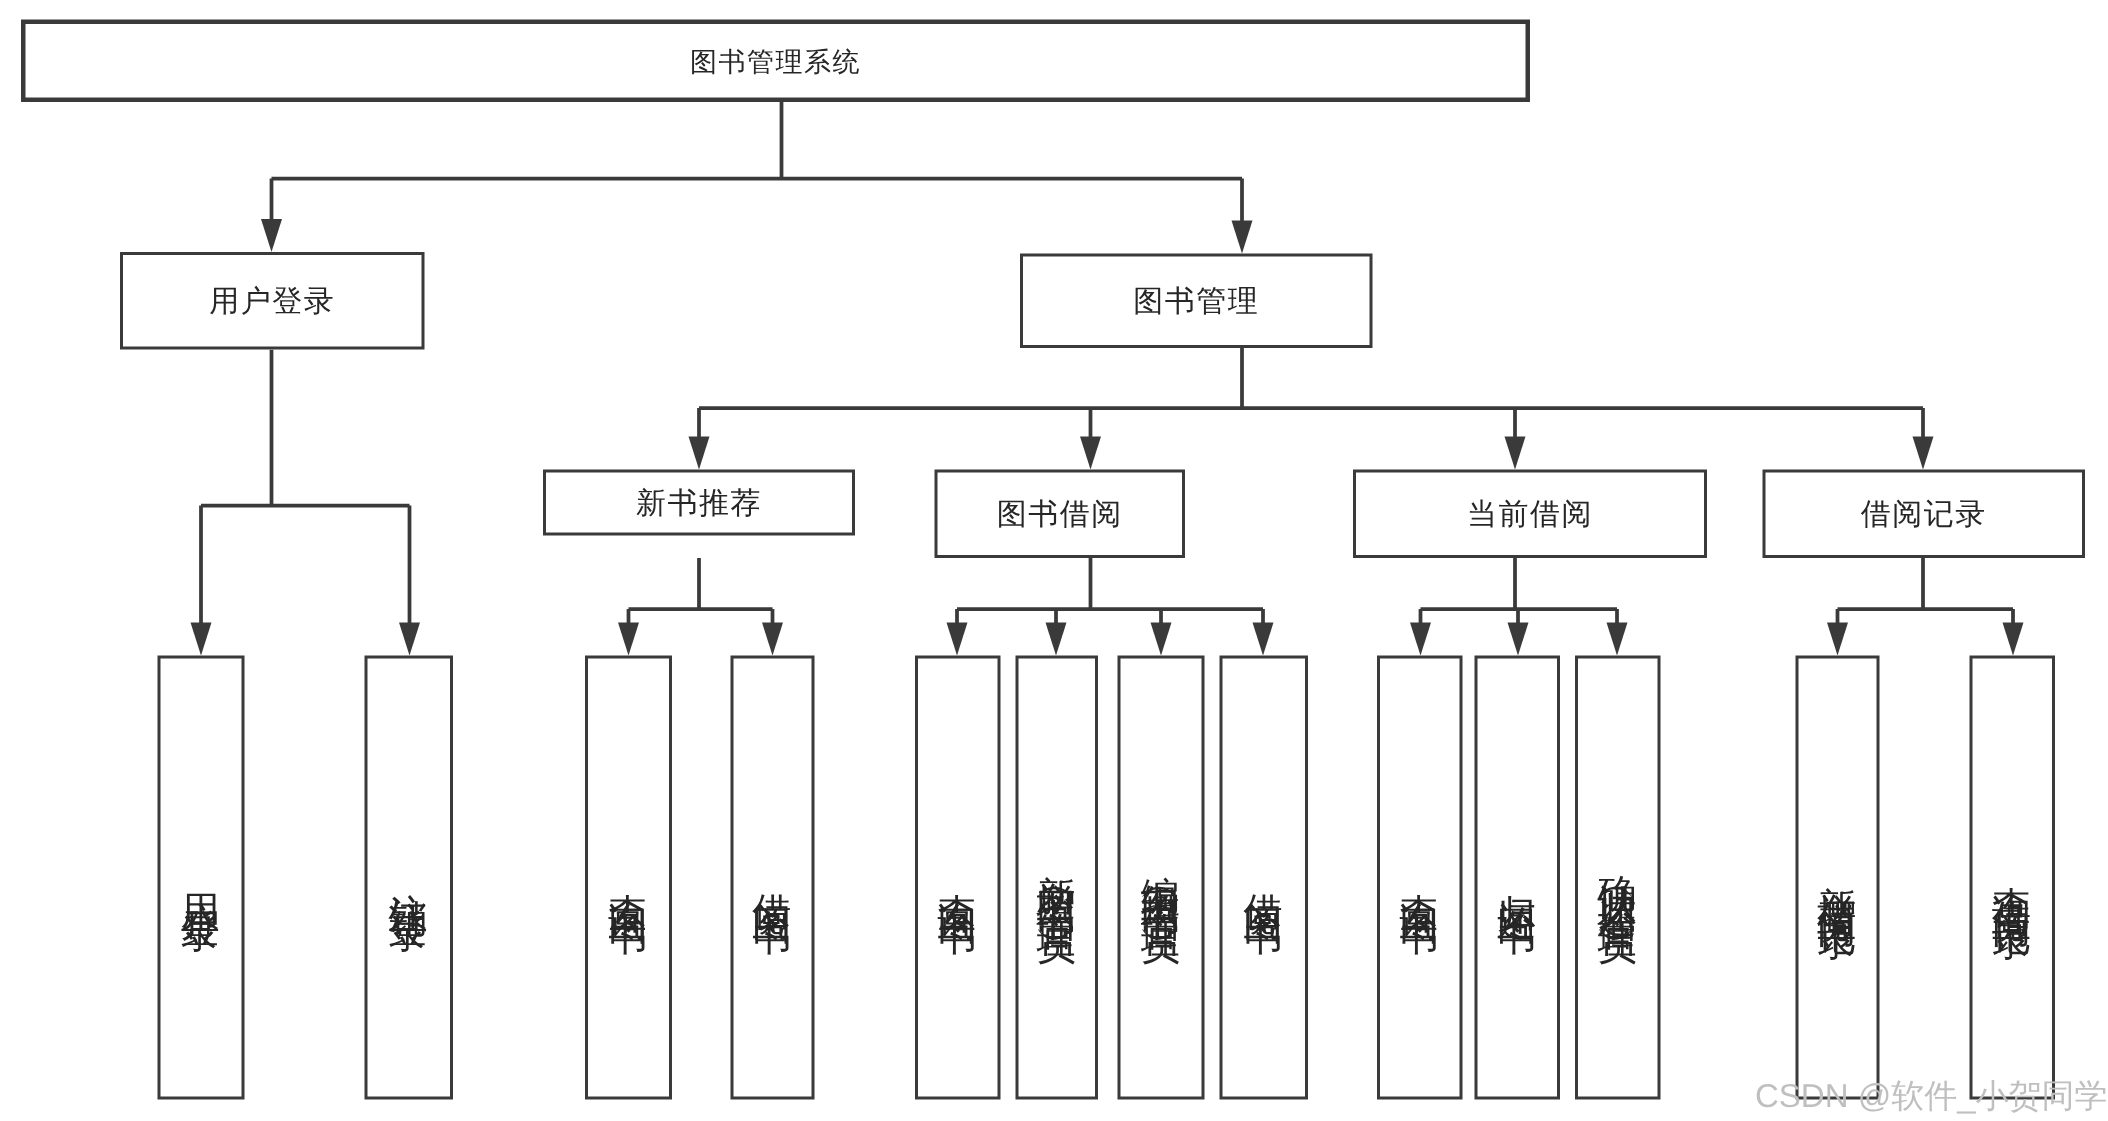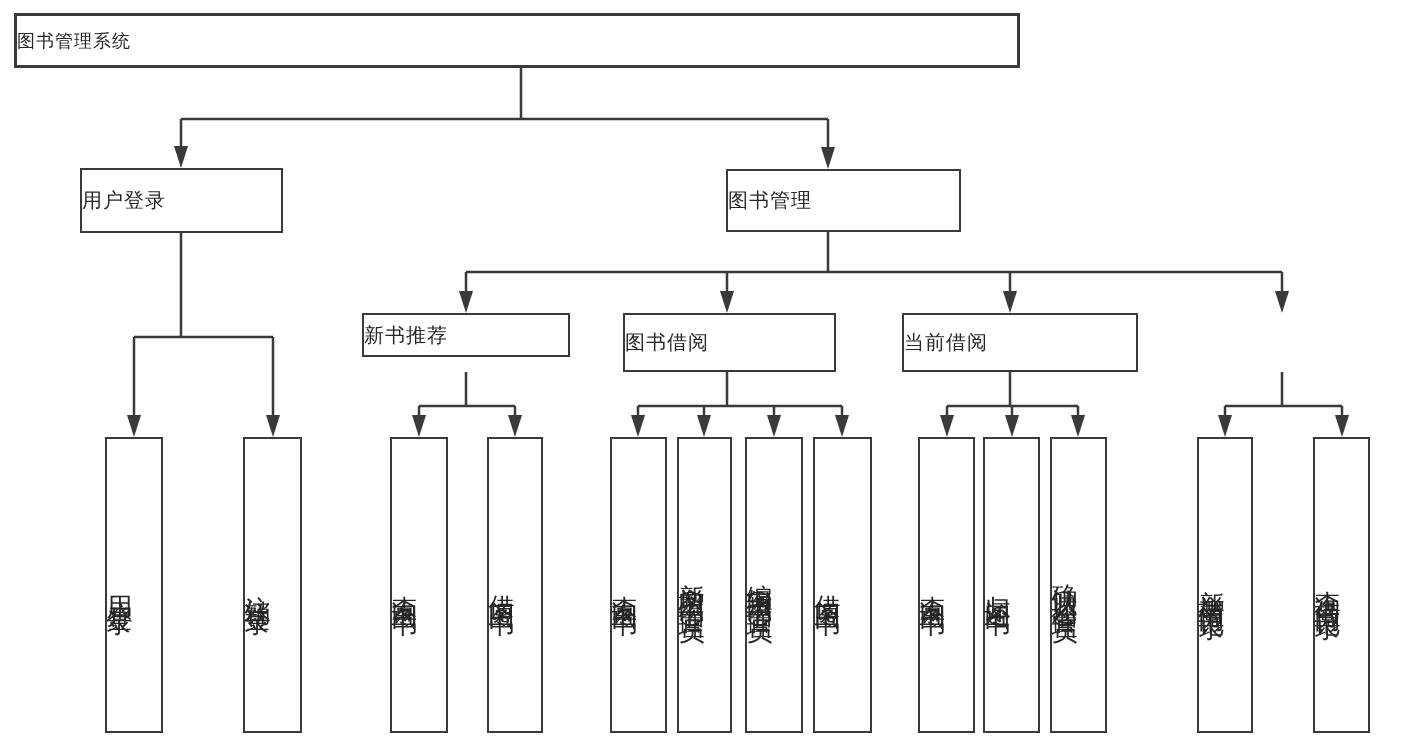--- a/index.html
+++ b/index.html
@@ -31,21 +31,21 @@
   .wires polygon{
     fill:var(--line);
     stroke:none;
   }
   .box{
     position:absolute;
     background:#fff;
     border:2.5px solid var(--line);
     display:flex;
     align-items:center;
-    justify-content:flex-start;
+    justify-content:center;
     z-index:1;
     color:var(--text);
   }
   .box.title{border-width:3px;}
   .box.title span{font-size:18px;letter-spacing:1px;}
   .box.branch span{font-size:20px;letter-spacing:1px;}
   .box.leaf .vtext{
     writing-mode:vertical-rl;
     text-orientation:mixed;
     font-size:26px;
@@ -104,32 +104,35 @@
     <polygon points="1335,415 1349,415 1342,437"></polygon>
   </svg>
 
   <div class="box title" style="left:14px;top:13px;width:1006px;height:55px">
     <span>图书管理系统</span>
   </div>
 
   <div class="box branch" style="left:80px;top:168px;width:203px;height:65px">
     <span>用户登录</span>
   </div>
-  <div class="box branch" style="left:726px;top:169px;width:235px;height:63px">
+  <div class="box branch" style="left:680px;top:169px;width:235px;height:63px">
     <span>图书管理</span>
   </div>
 
   <div class="box branch" style="left:362px;top:313px;width:208px;height:44px">
     <span>新书推荐</span>
   </div>
-  <div class="box branch" style="left:623px;top:313px;width:213px;height:59px">
+  <div class="box branch" style="left:623px;top:313px;width:167px;height:59px">
     <span>图书借阅</span>
   </div>
   <div class="box branch" style="left:902px;top:313px;width:236px;height:59px">
     <span>当前借阅</span>
+  </div>
+  <div class="box branch" style="left:1175px;top:313px;width:215px;height:59px">
+    <span>借阅记录</span>
   </div>
 
   <div class="box leaf" style="left:105px;top:437px;width:58px;height:296px">
     <span class="vtext">用户登录</span>
   </div>
   <div class="box leaf" style="left:243px;top:437px;width:59px;height:296px">
     <span class="vtext">注销登录</span>
   </div>
   <div class="box leaf" style="left:390px;top:437px;width:58px;height:296px">
     <span class="vtext">查询图书</span>
@@ -158,14 +161,15 @@
   <div class="box leaf" style="left:1050px;top:437px;width:57px;height:296px">
     <span class="vtext">确认归还（管理员）</span>
   </div>
   <div class="box leaf" style="left:1197px;top:437px;width:56px;height:296px">
     <span class="vtext">新增借阅记录</span>
   </div>
   <div class="box leaf" style="left:1313px;top:437px;width:57px;height:296px">
     <span class="vtext">查询借阅记录</span>
   </div>
 
+  <div class="watermark">CSDN @软件_小贺同学</div>
 
 </div>
 
 </body></html>

